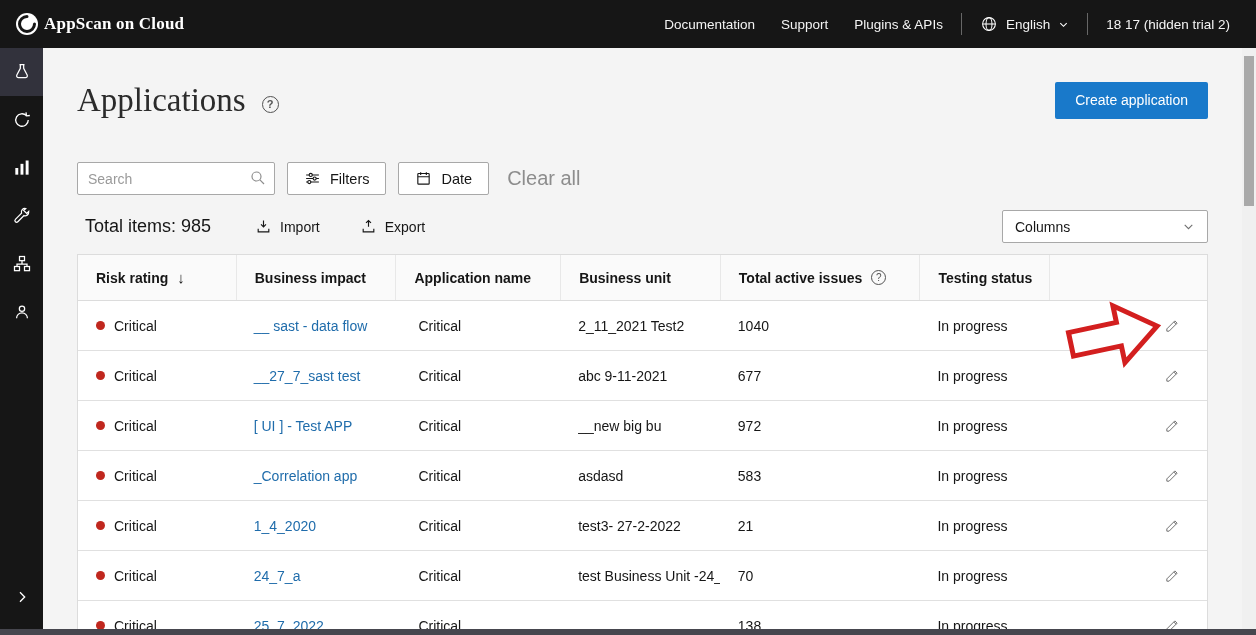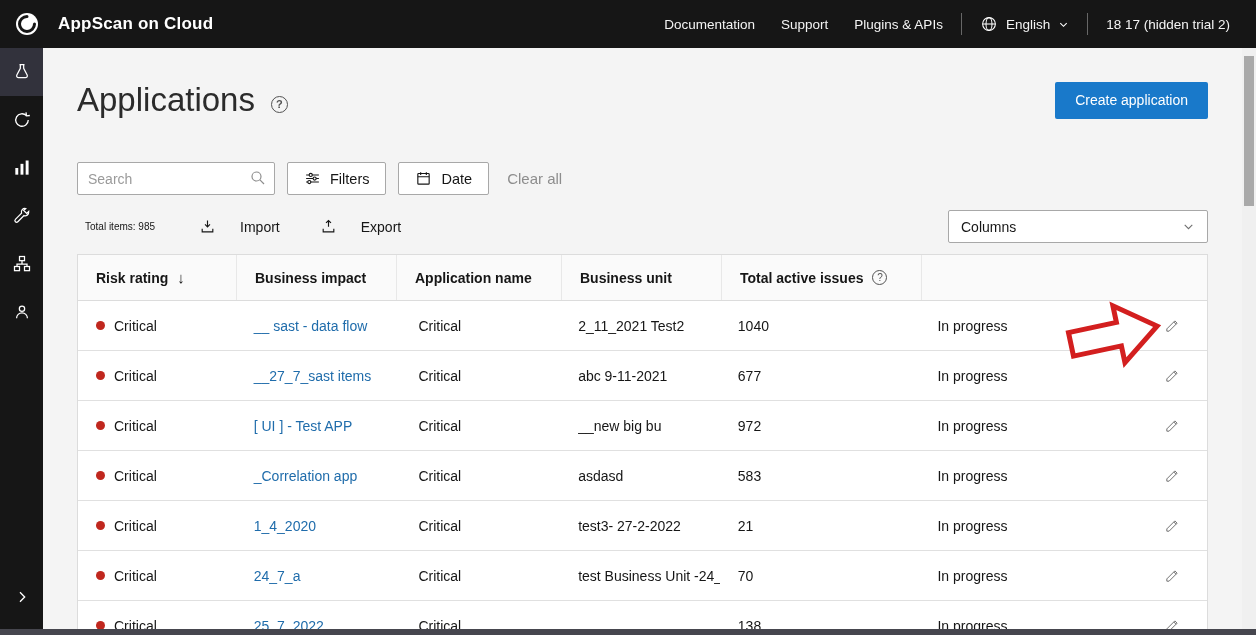--- a/index.html
+++ b/index.html
@@ -13,21 +13,21 @@
   }
   a { text-decoration: none; }
   button { font-family: inherit; }
 
   
   .topbar {
     position: absolute; top: 0; left: 0; width: 100%; height: 48px;
     background: #161616; color: #fff;
     display: flex; align-items: center; z-index: 10;
   }
-  .brand { display: flex; align-items: center; gap: 18px; padding-left: 14px; cursor: pointer; }
+  .brand { display: flex; align-items: center; gap: 4px; padding-left: 14px; cursor: pointer; font-family: Liberation Serif, serif; }
   .brand-text { font-size: 17px; font-weight: bold; letter-spacing: .2px; }
   .topbar-right { margin-left: auto; display: flex; align-items: center; padding-right: 26px; font-size: 13.5px; }
   .top-link { color: #f4f4f4; margin-left: 26px; cursor: pointer; }
   .top-sep { width: 1px; height: 22px; background: rgba(255,255,255,.35); margin: 0 18px; }
   .lang { display: flex; align-items: center; gap: 8px; cursor: pointer; color: #f4f4f4; }
   .account { color: #f4f4f4; white-space: nowrap; }
 
   
   .sidebar {
     position: absolute; top: 48px; left: 0; bottom: 0; width: 43px;
@@ -36,21 +36,21 @@
   .side-item { width: 43px; height: 48px; display: flex; align-items: center; justify-content: center; cursor: pointer; }
   .side-item.active { background: #32323c; }
   .side-expand { margin-top: auto; margin-bottom: 14px; }
 
   
   .main {
     position: absolute; left: 43px; top: 48px; right: 0; bottom: 0;
     background: #f4f4f4; padding: 0 48px 0 34px;
   }
   .page-header { display: flex; align-items: center; margin-top: 30px; height: 44px; }
-  .page-title { font-size: 33px; font-weight: 400; color: #2b2b2b; }
+  .page-title { font-size: 33px; font-weight: 400; color: #2b2b2b; font-family: Liberation Serif, serif; }
   .help-circle {
     display: inline-flex; align-items: center; justify-content: center;
     border: 1px solid #525252; border-radius: 50%; color: #525252;
     width: 17px; height: 17px; font-size: 11px; font-weight: bold; cursor: pointer;
   }
   .title-help { margin-left: 16px; margin-top: 8px; }
   .create-btn {
     margin-left: auto; background: #1979ca; color: #fff; border: none;
     height: 37px; padding: 0 20px; font-size: 14px; border-radius: 2px; cursor: pointer;
   }
@@ -63,29 +63,29 @@
   }
   .search-input::placeholder { color: #9a9a9a; }
   .search-icon { position: absolute; right: 8px; top: 7px; }
   .btn-light {
     height: 33px; background: #fff; border: 1px solid #a8a8a8; border-radius: 2px;
     display: inline-flex; align-items: center; gap: 9px; padding: 0 16px;
     font-size: 14.5px; color: #161616; cursor: pointer;
   }
   .filters-btn { margin-left: 12px; }
   .date-btn { margin-left: 12px; }
-  .clear-all { margin-left: 18px; color: #8d8d8d; font-size: 15px; background: none; border: none; cursor: default; }
+  .clear-all { margin-left: 18px; color: #8d8d8d; font-size: 20px; background: none; border: none; cursor: default; }
 
   .toolbar-row { margin-top: 15px; display: flex; align-items: center; }
-  .total-items { font-size: 10px; margin-left: 8px; }
-  .tool-btn { display: inline-flex; align-items: center; gap: 24px; background: none; border: none; font-size: 14px; color: #161616; cursor: pointer; }
+  .total-items { font-size: 18px; margin-left: 8px; }
+  .tool-btn { display: inline-flex; align-items: center; gap: 8px; background: none; border: none; font-size: 14px; color: #161616; cursor: pointer; }
   .import-btn { margin-left: 44px; }
   .export-btn { margin-left: 40px; }
   .columns-select {
-    margin-left: auto; width: 260px; height: 33px; background: #fff;
+    margin-left: auto; width: 206px; height: 33px; background: #fff;
     border: 1px solid #a8a8a8; border-radius: 2px;
     display: flex; align-items: center; padding: 0 12px; font-size: 14px; cursor: pointer;
   }
   .columns-select .chev { margin-left: auto; display: flex; }
 
   
   .table { margin-top: 11px; background: #fff; border: 1px solid #dcdcdc; border-bottom: none; }
   .thead { display: flex; height: 46px; align-items: stretch; background: #fafafa; border-bottom: 1px solid #dcdcdc; font-weight: bold; font-size: 14px; }
   .th { display: flex; align-items: center; padding-left: 18px; border-left: 1px solid #e8e8e8; cursor: pointer; }
   .th:first-child { border-left: none; }
@@ -290,20 +290,23 @@
       <div class="th c-name">
           <span>Application name</span>
         </div>
       <div class="th c-unit">
           <span>Business unit</span>
         </div>
       <div class="th c-issues">
         <span>Total active issues</span>
         <span class="help-circle">?</span>
       </div>
+      <div class="th c-status">
+          <span>Testing status</span>
+        </div>
       <div class="th c-actions"></div>
     </div>
 
     <div class="trow">
       <div class="td c-risk">
           <span class="dot"></span>
           <span>Critical</span>
         </div>
       <div class="td c-name">
           <a class="app-link">__ sast - data flow</a>
@@ -320,21 +323,21 @@
           </span>
         </div>
     </div>
 
     <div class="trow">
       <div class="td c-risk">
           <span class="dot"></span>
           <span>Critical</span>
         </div>
       <div class="td c-name">
-          <a class="app-link">__27_7_sast items</a>
+          <a class="app-link">__27_7_sast test</a>
         </div>
       <div class="td c-impact">Critical</div>
       <div class="td c-unit">abc 9-11-2021</div>
       <div class="td c-issues">677</div>
       <div class="td c-status">In progress</div>
       <div class="td c-actions">
           <span class="pencil">
             <svg width="17" height="17" viewBox="0 0 24 24" fill="none" stroke="#6f6f6f" stroke-width="1.4">
               <path d="M4 20h3.2L18.5 8.7l-3.2-3.2L4 16.8V20zM13.8 7l3.2 3.2"></path>
             </svg>

